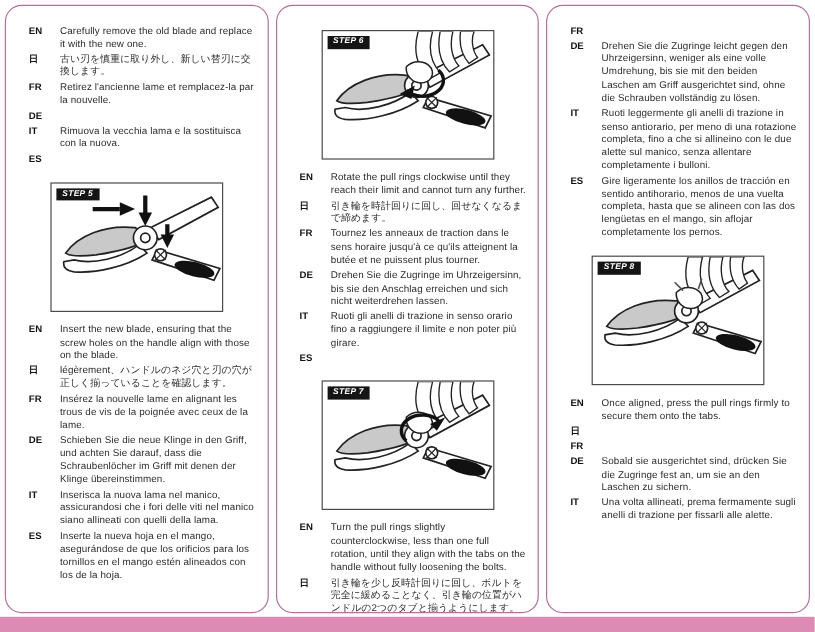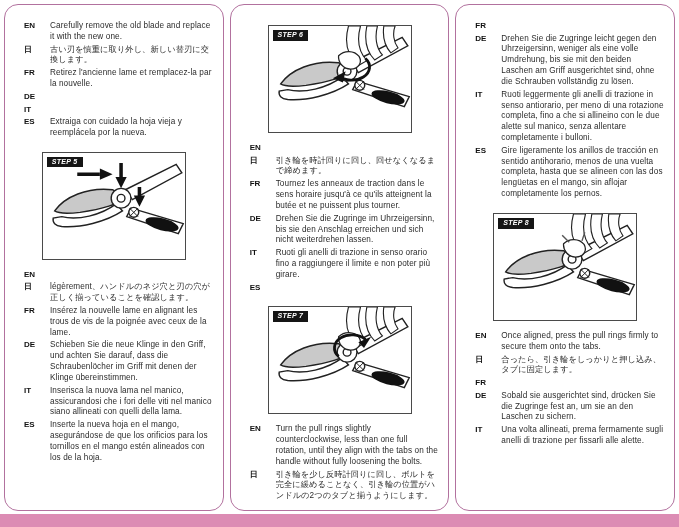--- a/index.html
+++ b/index.html
@@ -97,44 +97,45 @@
       </div>
       <div class="row">
         <span class="lang">FR</span>
         <span class="txt">Retirez l'ancienne lame et remplacez-la par la nouvelle.</span>
       </div>
       <div class="row">
         <span class="lang">DE</span>
       </div>
       <div class="row">
         <span class="lang">IT</span>
-      </div>
-      <div class="row">
-        <span class="lang">ES</span>
-        <span class="txt">Extraiga con cuidado la hoja vieja y reemplácela por la nueva.</span>
+        <span class="txt">Rimuova la vecchia lama e la sostituisca con la nuova.</span>
+      </div>
+      <div class="row">
+        <span class="lang">ES</span>
       </div>
     </div>
 
     <div class="fig">
       <svg viewBox="0 0 200 150">
         <use href="#shears"></use>
 
         <path d="M48,30 L80,30" stroke="#111" stroke-width="5"></path>
         <polygon points="80,22 98,30 80,38" fill="#111"></polygon>
         <path d="M110,14 L110,36" stroke="#111" stroke-width="5"></path>
         <polygon points="102,34 110,50 118,34" fill="#111"></polygon>
         <path d="M136,48 L136,62" stroke="#111" stroke-width="5"></path>
         <polygon points="128,60 136,76 144,60" fill="#111"></polygon>
       </svg>
       <span class="badge">STEP 5</span>
     </div>
 
     <div class="block">
       <div class="row">
         <span class="lang">EN</span>
+        <span class="txt">Insert the new blade, ensuring that the screw holes on the handle align with those on the blade.</span>
       </div>
       <div class="row">
         <span class="lang">日</span>
         <span class="txt">légèrement、ハンドルのネジ穴と刃の穴が正しく揃っていることを確認します。</span>
       </div>
       <div class="row">
         <span class="lang">FR</span>
         <span class="txt">Insérez la nouvelle lame en alignant les trous de vis de la poignée avec ceux de la lame.</span>
       </div>
       <div class="row">
@@ -160,20 +161,21 @@
 
         <path d="M136,46 A24,18 0 1 1 98,70" fill="none" stroke="#111" stroke-width="4"></path>
         <polygon points="108,64 90,74 104,80" fill="#111"></polygon>
       </svg>
       <span class="badge">STEP 6</span>
     </div>
 
     <div class="block">
       <div class="row">
         <span class="lang">EN</span>
+        <span class="txt">Rotate the pull rings clockwise until they reach their limit and cannot turn any further.</span>
       </div>
       <div class="row">
         <span class="lang">日</span>
         <span class="txt">引き輪を時計回りに回し、回せなくなるまで締めます。</span>
       </div>
       <div class="row">
         <span class="lang">FR</span>
         <span class="txt">Tournez les anneaux de traction dans le sens horaire jusqu'à ce qu'ils atteignent la butée et ne puissent plus tourner.</span>
       </div>
       <div class="row">
@@ -241,21 +243,20 @@
       <span class="badge">STEP 8</span>
     </div>
 
     <div class="block">
       <div class="row">
         <span class="lang">EN</span>
         <span class="txt">Once aligned, press the pull rings firmly to secure them onto the tabs.</span>
       </div>
       <div class="row">
         <span class="lang">日</span>
-        <span class="txt">合ったら、引き輪をしっかりと押し込み、タブに固定します。</span>
       </div>
       <div class="row">
         <span class="lang">FR</span>
       </div>
       <div class="row">
         <span class="lang">DE</span>
         <span class="txt">Sobald sie ausgerichtet sind, drücken Sie die Zugringe fest an, um sie an den Laschen zu sichern.</span>
       </div>
       <div class="row">
         <span class="lang">IT</span>

